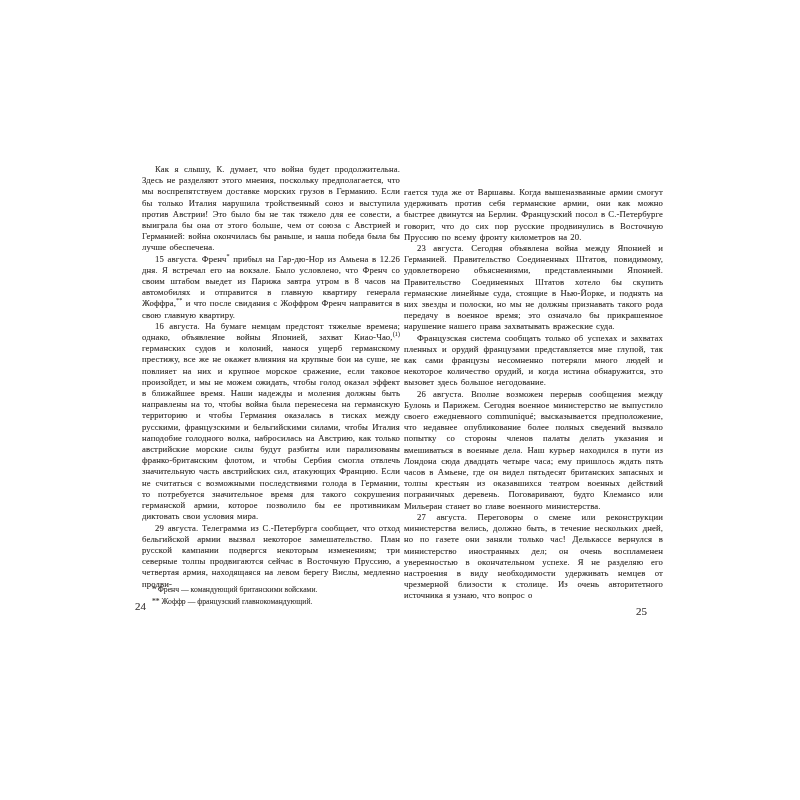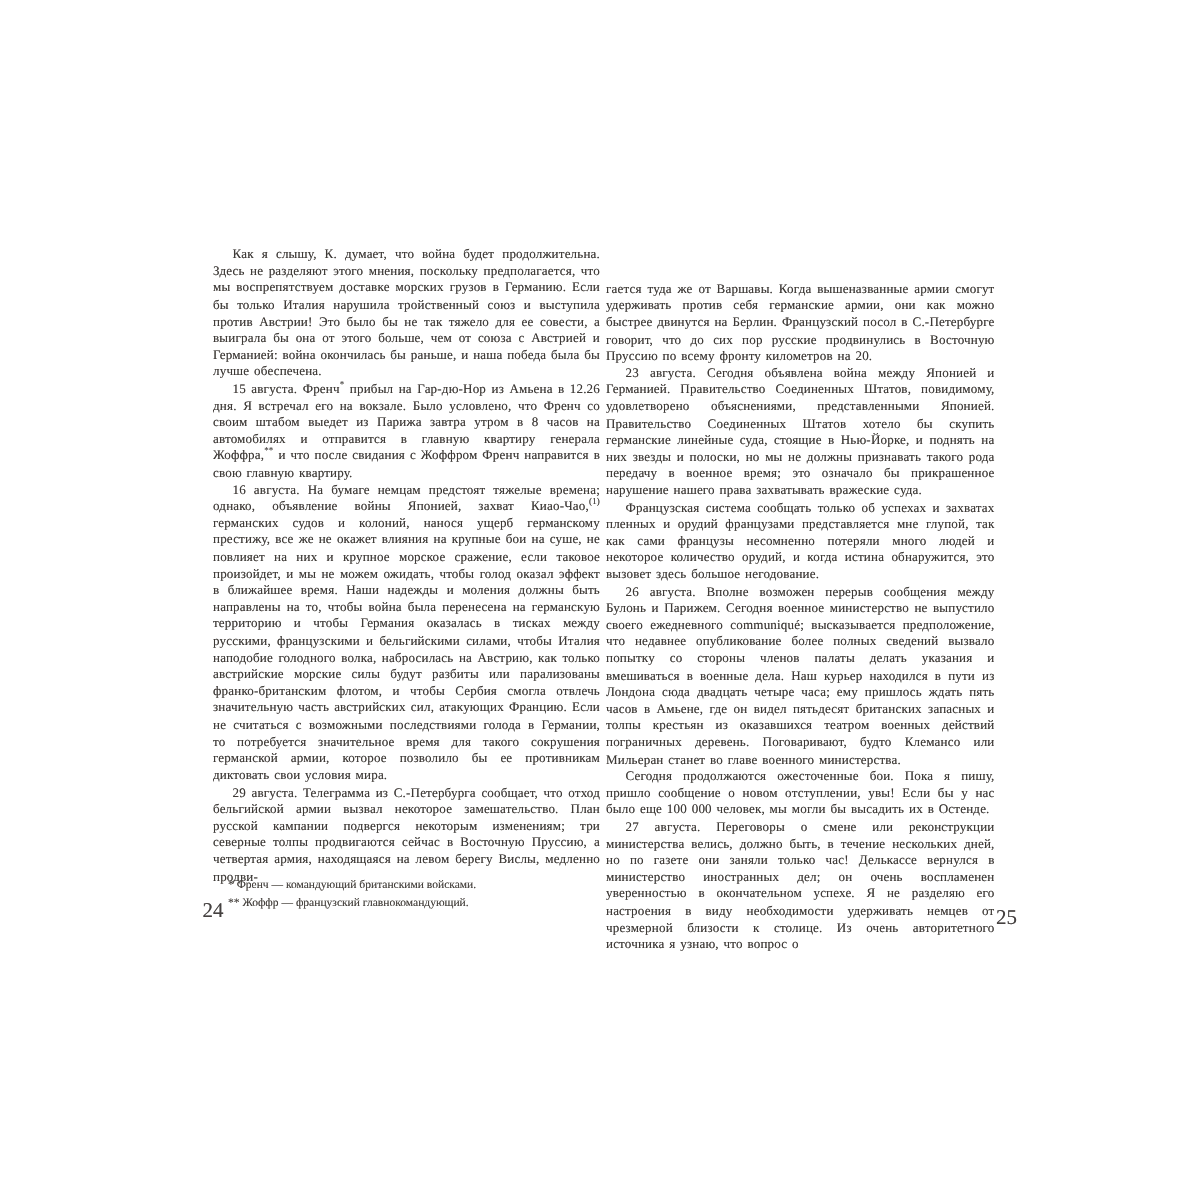--- a/index.html
+++ b/index.html
@@ -27,25 +27,25 @@
   .it{}
   sup{font-size:6px;line-height:0;vertical-align:super;}
   .footnotes{
     position:absolute;left:142px;top:584px;width:258px;
     font-size:7.7px;line-height:11.6px;color:#45413d;
     text-shadow:0 0 0.3px rgba(69,65,61,0.5);
   }
   .fn{margin:0;padding-left:10px;}
   .pagenum{
     position:absolute;
-    font-size:14px;color:#454140;
+    font-size:11px;color:#454140;
     text-shadow:0 0 0.3px rgba(69,65,64,0.5);
   }
   .pagenum-left{left:135px;top:600px;}
-  .pagenum-right{left:664px;top:605px;}
+  .pagenum-right{left:636px;top:605px;}
 </style>
 </head>
 <body>
 
 <div class="book">
 
   <div class="column col-left">
       <p class="para"><span>Как я слышу, К. думает, что война будет продолжительна. Здесь не разделяют этого мнения, поскольку </span><span class="it">предполагается, что мы воспрепятствуем доставке морских грузов в Германию.</span><span> Если бы только Италия нарушила тройственный союз и выступила против Австрии! Это было бы не так тяжело для ее совести, а выиграла бы она от этого больше, чем от союза с Австрией и Германией: война окончилась бы раньше, и наша победа была бы лучше обеспечена.</span></p>
       <p class="para"><span class="it">15 августа.</span><span> Френч</span><sup>*</sup><span> прибыл на Гар-дю-Нор из Амьена в 12.26 дня. Я встречал его на вокзале. Было условлено, что Френч со своим штабом выедет из Парижа завтра утром в 8 часов на автомобилях и отправится в главную квартиру генерала Жоффра,</span><sup>**</sup><span> и что после свидания с Жоффром Френч направится в свою главную квартиру.</span></p>
       <p class="para"><span class="it">16 августа.</span><span> На бумаге немцам предстоят тяжелые времена; однако, объявление войны Японией, захват Киао-Чао,</span><sup>(1)</sup><span> германских судов и колоний, нанося ущерб германскому престижу, все же не окажет влияния на крупные бои на суше, не повлияет на них и крупное морское сражение, если таковое произойдет, и мы не можем ожидать, чтобы голод оказал эффект в ближайшее время. Наши надежды и моления должны быть направлены на то, чтобы война была перенесена на германскую территорию и чтобы Германия оказалась в тисках между русскими, французскими и бельгийскими силами, чтобы Италия наподобие голодного волка, набросилась на Австрию, как только австрийские морские силы будут разбиты или парализованы франко-британским флотом, и чтобы Сербия смогла отвлечь значительную часть австрийских сил, атакующих Францию. Если не считаться с возможными последствиями голода в Германии, то потребуется значительное время для такого сокрушения германской армии, которое позволило бы ее противникам диктовать свои условия мира.</span></p>
@@ -57,19 +57,18 @@
       <p class="fn"><span>** </span><span class="it">Жоффр</span><span> — французский главнокомандующий.</span></p>
     </div>
 
   <div class="pagenum pagenum-left">24</div>
 
   <div class="column col-right">
       <p class="para noindent"><span>гается туда же от Варшавы. Когда вышеназванные армии смогут удерживать против себя германские армии, они как можно быстрее двинутся на Берлин. Французский посол в С.-Петербурге говорит, что до сих пор русские продвинулись в Восточную Пруссию по всему фронту километров на 20.</span></p>
       <p class="para"><span class="it">23 августа.</span><span> Сегодня объявлена война между Японией и Германией. Правительство Соединенных Штатов, повидимому, удовлетворено объяснениями, представленными Японией. Правительство Соединенных Штатов хотело бы скупить германские линейные суда, стоящие в Нью-Йорке, и поднять на них звезды и полоски, но мы не должны признавать такого рода передачу в военное время; это означало бы прикрашенное нарушение нашего права захватывать вражеские суда.</span></p>
       <p class="para"><span>Французская система сообщать только об успехах и захватах пленных и орудий французами представляется мне глупой, так как сами французы несомненно потеряли много людей и некоторое количество орудий, и когда истина обнаружится, это вызовет здесь большое негодование.</span></p>
       <p class="para"><span class="it">26 августа.</span><span> Вполне возможен перерыв сообщения между Булонь и Парижем. Сегодня военное министерство не выпустило своего ежедневного </span><span class="it">communiqué</span><span>; высказывается предположение, что недавнее опубликование более полных сведений вызвало попытку со стороны членов палаты делать указания и вмешиваться в военные дела. Наш курьер находился в пути из Лондона сюда двадцать четыре часа; ему пришлось ждать пять часов в Амьене, где он видел пятьдесят британских запасных и толпы крестьян из оказавшихся театром военных действий пограничных деревень. Поговаривают, будто Клемансо или Мильеран станет во главе военного министерства.</span></p>
-      <p class="para"><span>Сегодня продолжаются ожесточенные бои. Пока я пишу, пришло сообщение о новом отступлении, увы! Если бы у нас было еще 100 000 человек, мы могли бы высадить их в Остенде.</span></p>
       <p class="para"><span class="it">27 августа.</span><span> Переговоры о смене или реконструкции министерства велись, должно быть, в течение нескольких дней, но по газете они заняли только час! Делькассе вернулся в министерство иностранных дел; он очень воспламенен уверенностью в окончательном успехе. Я не разделяю его настроения в виду необходимости удерживать немцев от чрезмерной близости к столице. Из очень авторитетного источника я узнаю, что вопрос о</span></p>
     </div>
 
   <div class="pagenum pagenum-right">25</div>
 
 </div>
 
 </body></html>

